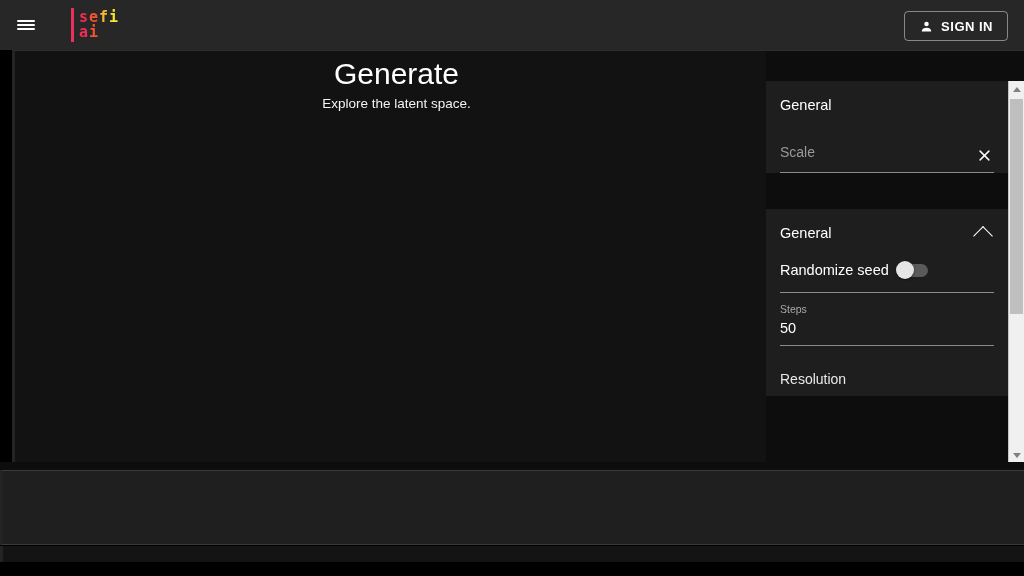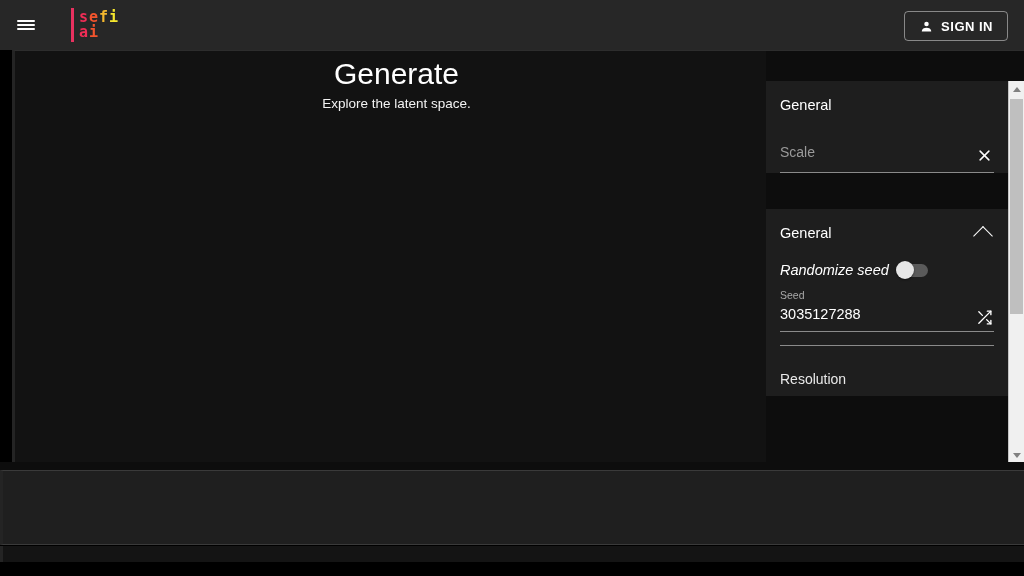--- a/index.html
+++ b/index.html
@@ -232,21 +232,21 @@
 
   .prompt-field { margin-top: 8px; margin-bottom: 22px; }
 
   .toggle-row {
     display: flex;
     align-items: center;
     gap: 9px;
     height: 26px;
     margin-bottom: 4px;
   }
-  .toggle-label { color: #ffffff; font-size: 14.5px; font-style: italic; }
+  .toggle-label { color: #ffffff; font-size: 14.5px; }
   .switch {
     position: relative;
     width: 30px; height: 13px;
     background: #5a5a5a;
     border-radius: 7px;
     cursor: pointer;
   }
   .switch .knob {
     position: absolute;
     left: -2px; top: -3px;
@@ -419,39 +419,30 @@
             <span class="chev"></span>
           </div>
 
           <div class="toggle-row">
             <span class="toggle-label">Randomize seed</span>
             <span class="switch">
               <span class="knob"></span>
             </span>
           </div>
 
-          <div class="field">
-            <div class="field-label-small">Seed</div>
-            <div class="field-value">3035127288</div>
-            <div class="field-action" style="top:auto;bottom:5px;transform:none;">
-              <svg width="17" height="17" viewBox="0 0 24 24" stroke="#ffffff" stroke-width="1.9" fill="none" stroke-linecap="round" stroke-linejoin="round" aria-hidden="true">
-                <path d="M16 3h5v5"></path>
-                <path d="M4 20L21 3"></path>
-                <path d="M21 16v5h-5"></path>
-                <path d="M15 15l6 6"></path>
-                <path d="M4 4l5 5"></path>
-              </svg>
-            </div>
-            <div class="field-line"></div>
-          </div>
 
           <div class="field">
             <div class="field-line"></div>
           </div>
 
+          <div class="field">
+            <div class="field-label-small">Steps</div>
+            <div class="field-value">50</div>
+            <div class="field-line"></div>
+          </div>
 
           <div class="section-title">Resolution</div>
 
         </div>
 
       </div>
 
       <div class="sbar">
         <div class="sbar-btn up">
           <span class="arrow-up"></span>

